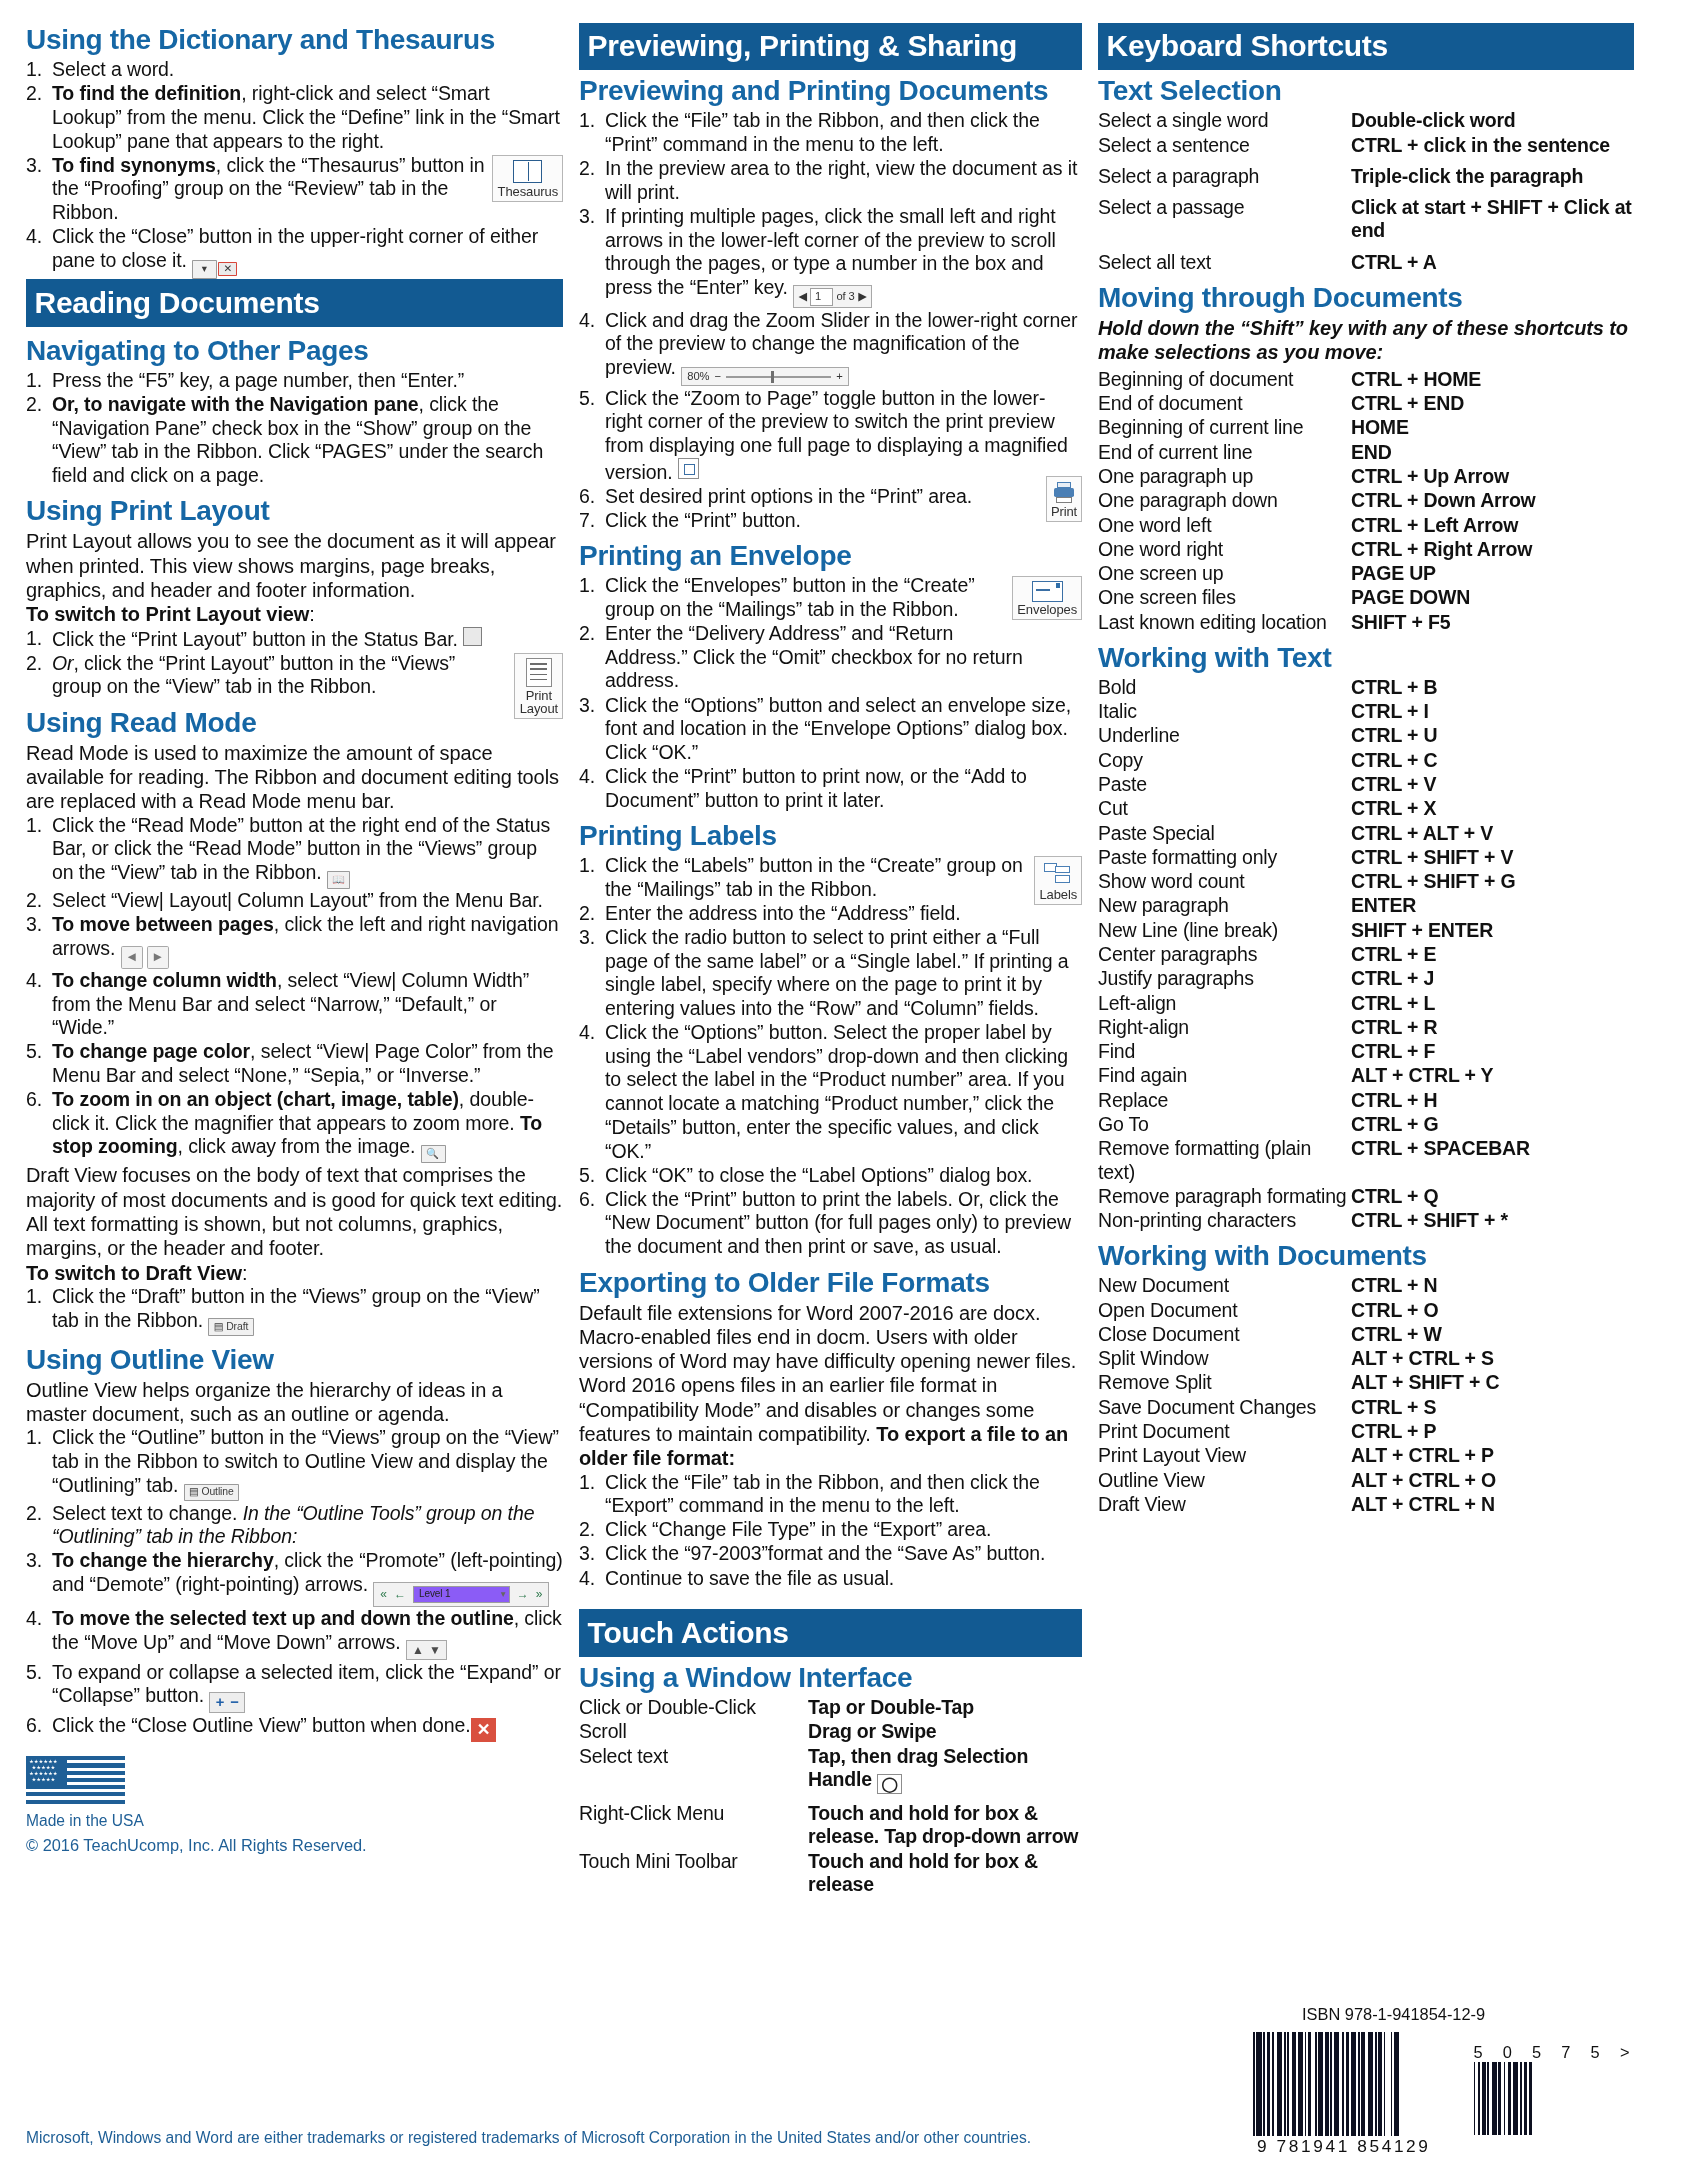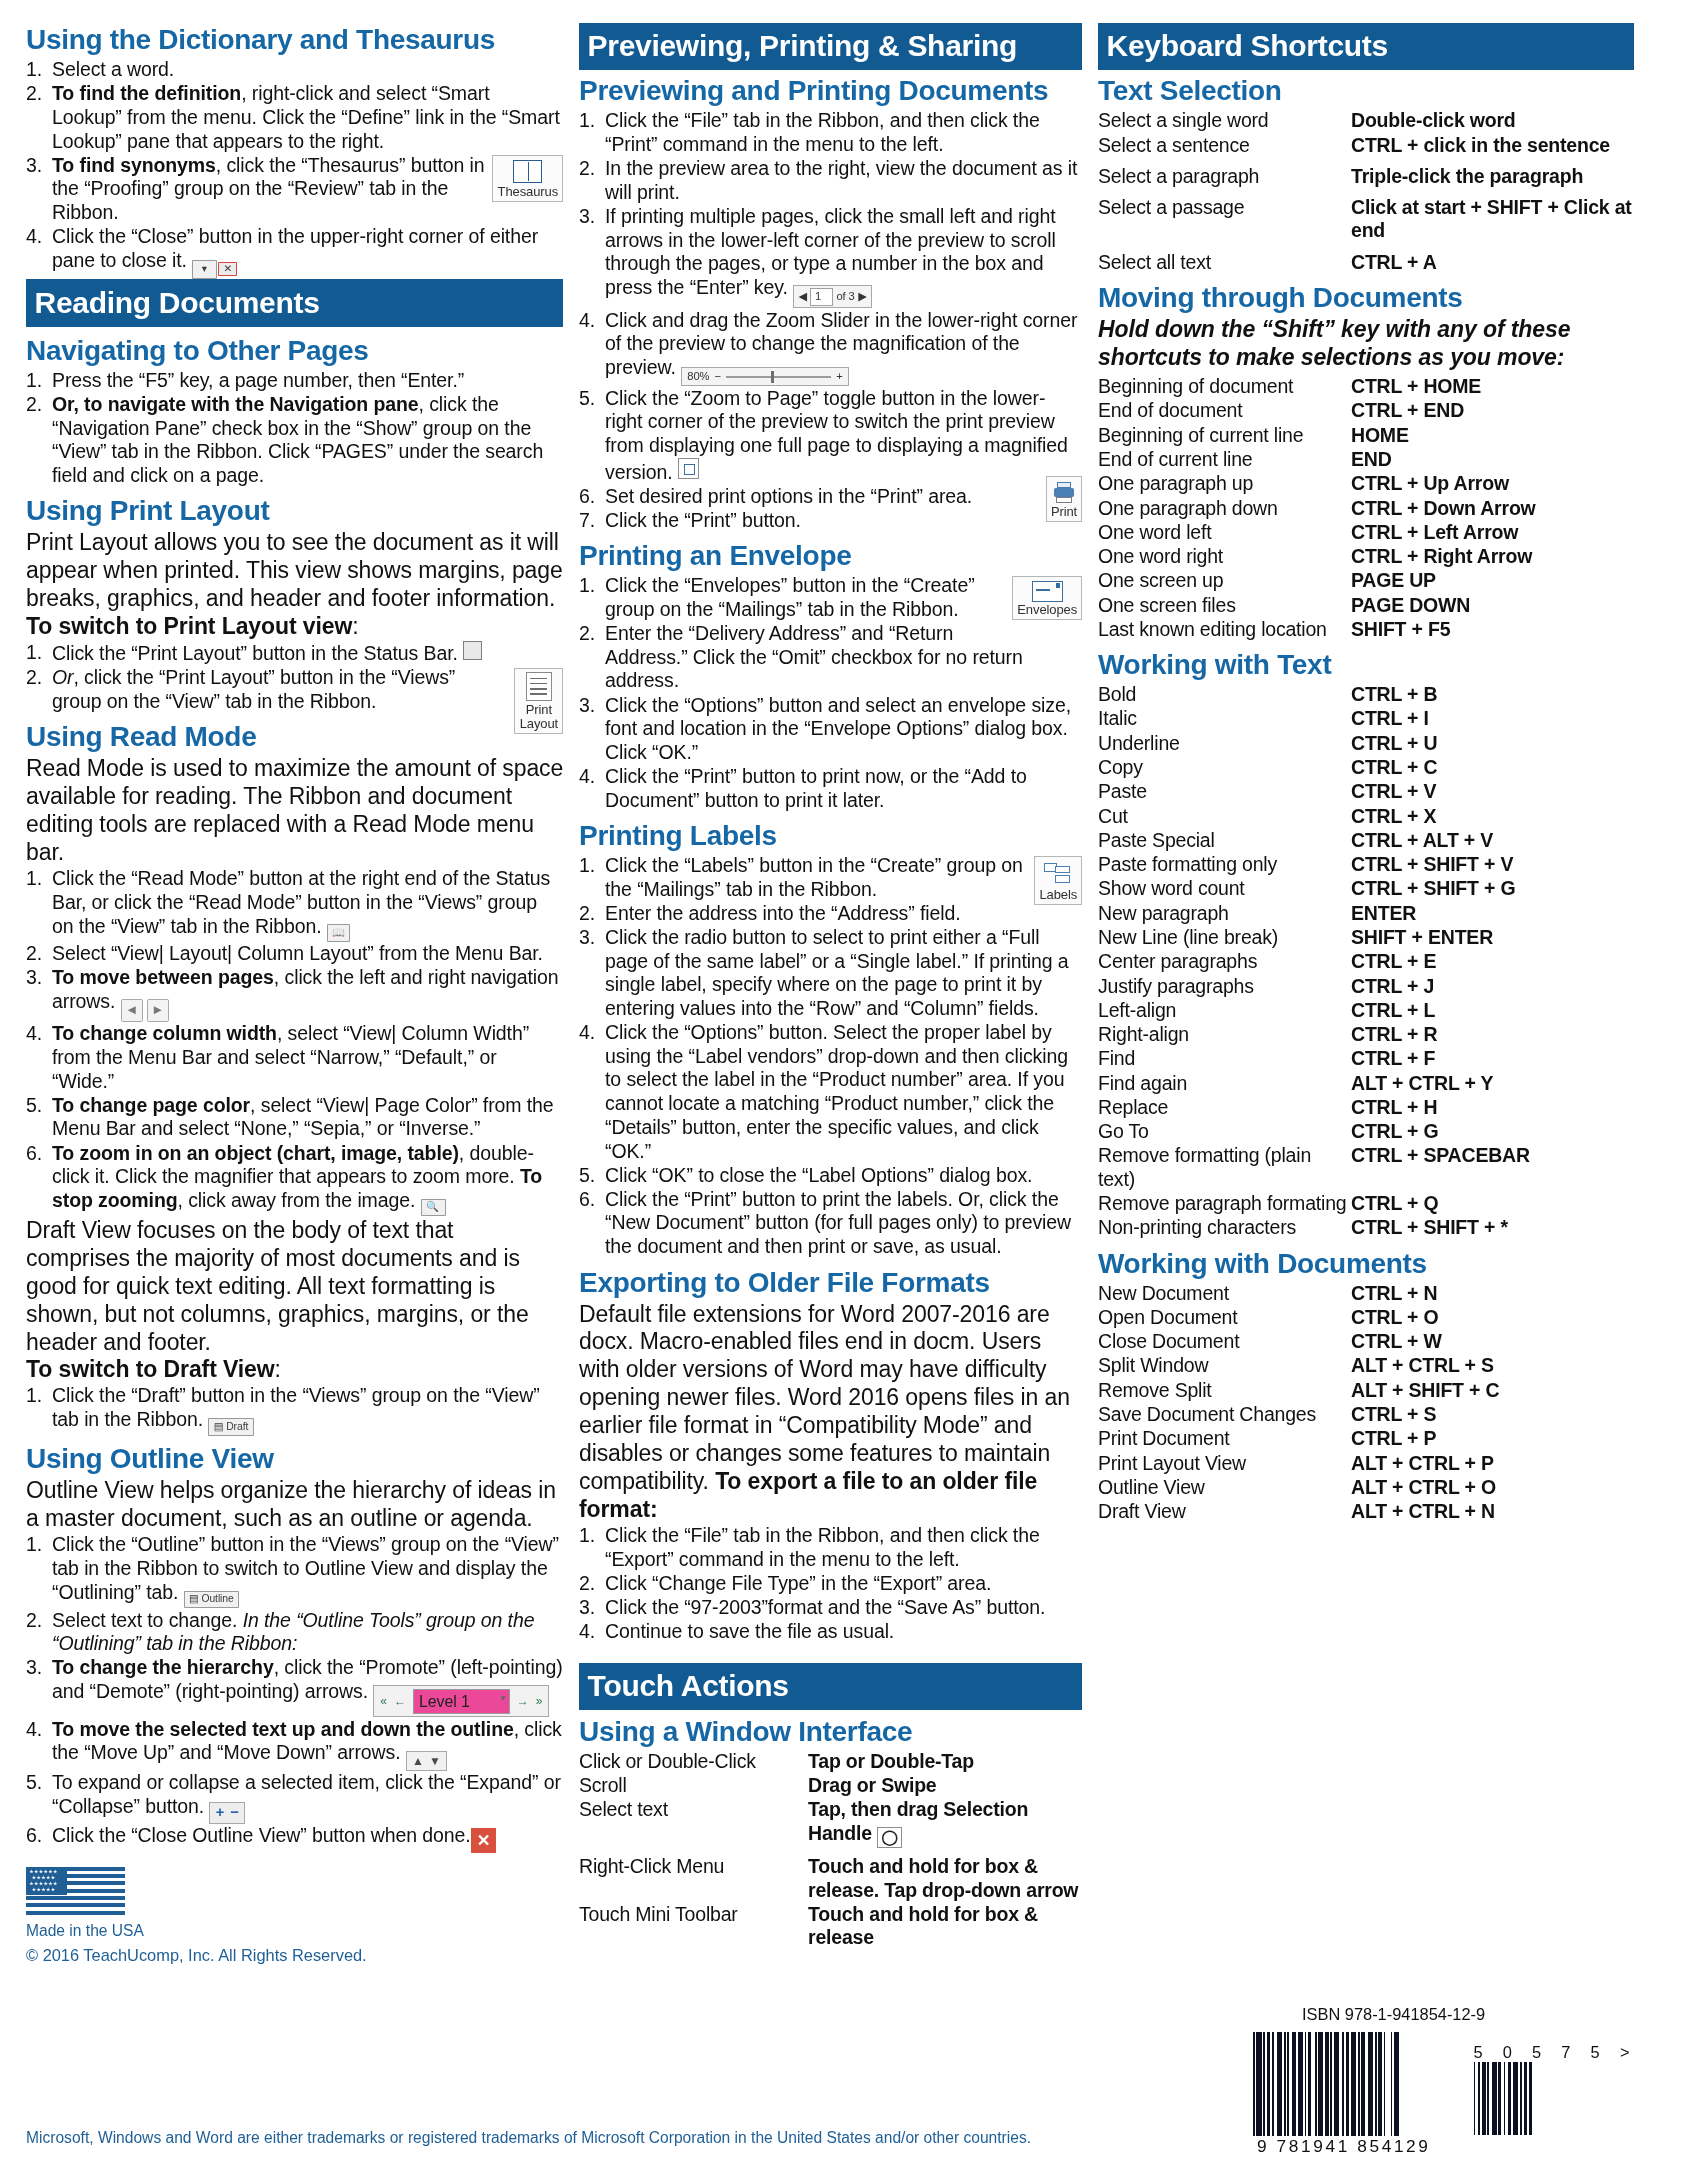--- a/index.html
+++ b/index.html
@@ -47,21 +47,21 @@
     counter-increment: st;
     font-size: 19.5px;
     line-height: 1.215;
     letter-spacing: -0.1px;
   }
   ol.steps > li::before {
     content: counter(st) ".";
     position: absolute; left: 0; top: 0;
     font-size: 19.5px;
   }
-  p.para { margin: 0 0 0 0; font-size: 23px; line-height: 1.215; letter-spacing: -0.1px; }
+  p.para { margin: 0 0 0 0; font-size: 20px; line-height: 1.215; letter-spacing: -0.1px; }
   b, strong { font-weight: bold; }
   i, em { font-style: italic; }
 
   
   .chip {
     display: inline-block;
     vertical-align: -3.5px;
     border: 0.9px solid #9a9a9a;
     background: #f1f1f1;
     color: #3c3c3c;
@@ -118,22 +118,22 @@
     display:inline-flex;align-items:center;gap:5.2px;vertical-align:-6px;
     border:0.9px solid #a8a8a8;background:#f4f4f4;padding:1.7px 5.2px;font-size:11.2px;color:#333;
   }
   .zoombox .track{position:relative;width:105px;height:1.7px;background:#9b9b9b;}
   .zoombox .track::after{content:"";position:absolute;left:45px;top:-5.2px;width:2.6px;height:12px;background:#6f6f6f;}
   .lvlbox{
     display:inline-flex;align-items:center;gap:7px;vertical-align:-7px;
     border:0.9px solid #a8a8a8;background:#f2f2f2;padding:2.6px 6px;font-size:12px;color:#2f7a4e;
   }
   .lvlbox .sel{
-    border:0.9px solid #9c9c9c;background:#ec4899;color:#222;padding:1.7px 14px 1.7px 5.2px;
-    min-width:97px;font-size:16px;position:relative;
+    border:0.9px solid #9c9c9c;background:#8b5cf6;color:#222;padding:1.7px 14px 1.7px 5.2px;
+    min-width:97px;font-size:10px;position:relative;
   }
   .lvlbox .sel::after{content:"▾";position:absolute;right:3.5px;top:1.7px;color:#666;font-size:9.5px;}
   .arrbox{display:inline-flex;align-items:center;gap:5.2px;vertical-align:-5.2px;border:0.9px solid #a8a8a8;background:#f1f1f1;padding:1.7px 5.2px;font-size:12px;color:#4a4a4a;}
   .pmbox{display:inline-flex;align-items:center;gap:6px;vertical-align:-4.3px;border:0.9px solid #a8a8a8;background:#eeeeee;padding:0.9px 5.2px;font-size:14.7px;color:#1f5fa8;font-weight:bold;}
   .navarrows{display:inline-flex;gap:3.5px;vertical-align:-5.2px;}
   .navarrows span{width:22.5px;height:22.5px;border:0.9px solid #a9a9a9;background:#f3f3f3;display:inline-flex;align-items:center;justify-content:center;font-size:10.4px;color:#777;border-radius:1.7px;}
   .selhandle{display:inline-block;border:0.9px solid #8d8d8d;background:#fff;color:#222;font-size:14.7px;line-height:1;padding:1.7px 3.5px;vertical-align:-2.6px;}
 
   
   .kv { display:flex; font-size:19.5px; line-height:1.2; margin-bottom:0.9px; letter-spacing:-0.2px; }

